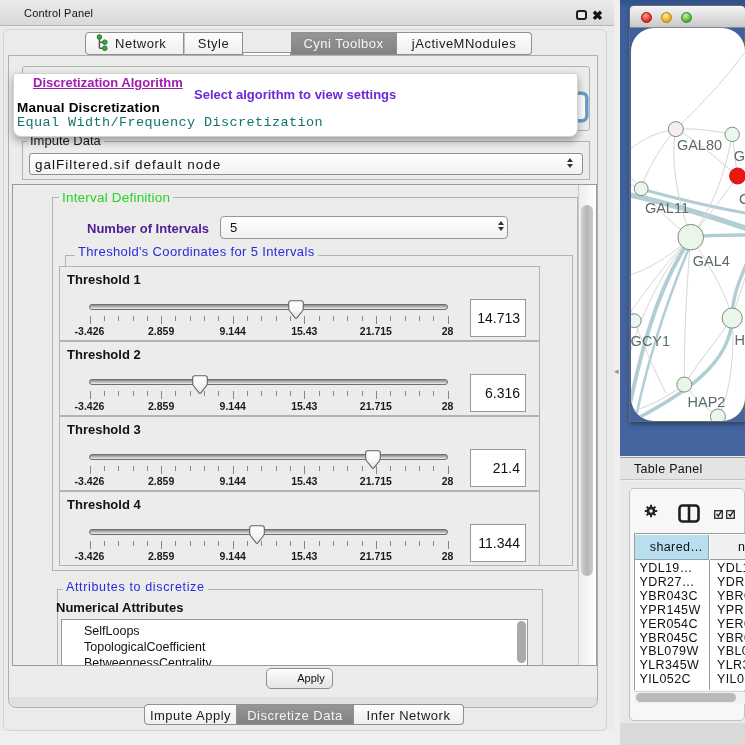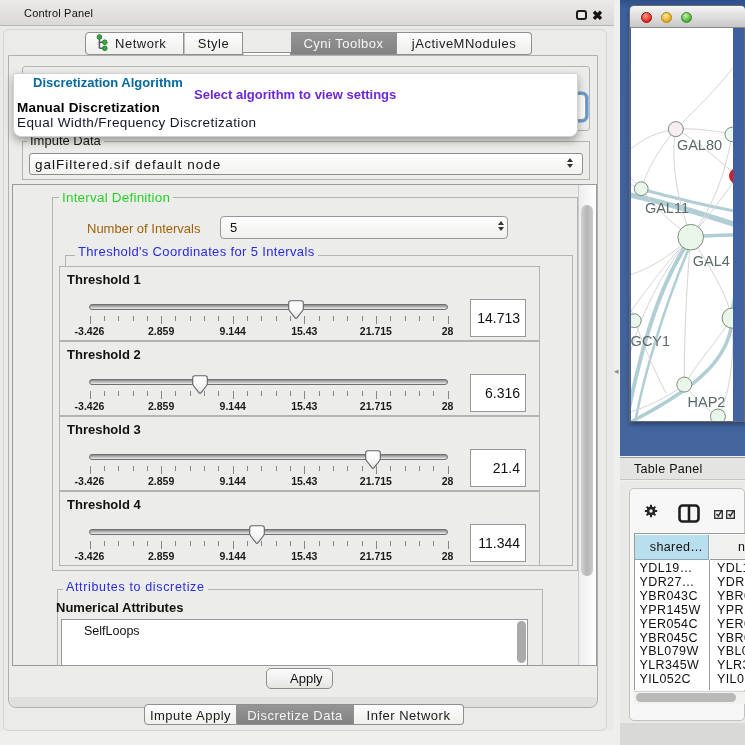--- a/index.html
+++ b/index.html
@@ -51,21 +51,21 @@
 
 
 #scrollpanel { left:12px; top:184px; width:585px; height:482px; background:#ececea;
   border:1px solid #9a9a98; }
 #vscroll { left:578px; top:185px; width:18px; height:480px; background:linear-gradient(to right,#ededed,#ffffff); border-left:1px solid #c9c9c7;}
 #vthumb { left:581px; top:205px; width:12px; height:371px; background:linear-gradient(to right,#d2d2d2,#b5b5b5,#cbcbcb); border-radius:6px; }
 
 
 #idgrp { left:52px; top:197px; width:526px; height:374px; }
 #idtitle { left:59px; top:190px; font-size:13.5px; letter-spacing:0.2px; color:#29d229; }
-#noi { left:87px; top:221px; font-size:13px; font-weight:normal; color:#a16207; }
+#noi { left:87px; top:221px; font-size:13px; font-weight:bold; color:#4c1d95; }
 #spinner { left:220px; top:216px; width:288px; height:23px; background:linear-gradient(#ffffff,#f0f0ee);
   border:1px solid #979795; border-radius:4px; font-size:13px; line-height:21px; padding-left:9px; color:#111;}
 
 #tcgrp { left:65px; top:255px; width:508px; height:311px; }
 #tctitle { left:75px; top:244px; font-size:13px; letter-spacing:0.35px; color:#2a2ae0; }
 
 .thgrp { left:59px; width:481px; height:75px; border:1px solid #b3b3b1; background:#ececea; }
 .thtitle { left:67px; font-size:13px; font-weight:bold; color:#111; }
 .track { left:89px; width:359px; height:6px; border:1px solid #6f6f6f; border-radius:3px;
   background:linear-gradient(#8a8a8a,#ededed); }
@@ -78,40 +78,40 @@
 #atgrp { left:57px; top:589px; width:486px; height:77px; border-bottom:none; }
 #attitle { left:63px; top:580px; font-size:12.5px; letter-spacing:0.65px; color:#2a2ae0; }
 #numattr { left:56px; top:600px; font-size:13px; font-weight:bold; letter-spacing:0px; color:#111; }
 #attrlist { left:61px; top:619px; width:467px; height:46px; background:#fff; border:1px solid #989896; border-bottom:none;
   font-size:12.5px; color:#111; overflow:hidden; padding-top:3px; }
 #attrlist div { padding-left:22px; height:16px; line-height:16px; }
 #listthumb { left:517px; top:621px; width:9px; height:42px; background:#aaa; border-radius:5px; }
 
 
 #apply { left:266px; top:668px; width:67px; height:21px; background:linear-gradient(#fdfdfd,#e4e4e2);
-  border:1px solid #8e8e8c; border-radius:5px; font-size:13px; text-align:left; line-height:19px; color:#111;padding-left:23px; }
+  border:1px solid #8e8e8c; border-radius:5px; font-size:11px; text-align:center; line-height:19px; color:#111;padding-left:23px; }
 .btab { top:704px; height:21px; }
 
 
 #popup { left:13px; top:73px; width:565px; height:64px; background:#fff;
   border:1px solid #d2d2d0; border-radius:2px 2px 8px 8px;
   box-shadow:0 4px 9px rgba(0,0,0,0.35); }
-#ghost1 { left:33px; top:75px; font-size:13px; color:#0369a1; font-weight:bold; }
+#ghost1 { left:33px; top:75px; font-size:13px; color:#a21caf; font-weight:bold;text-decoration:underline; }
 #ghost2 { left:194px; top:87px; font-size:13px; color:#6d28d9; font-weight:bold; }
 #pop1 { left:17px; top:100px; font-size:13.5px; letter-spacing:0.2px; color:#000; font-weight:bold; }
-#pop2 { left:17px; top:115px; font-size:13.5px; letter-spacing:0.4px; color:#0f172a; }
+#pop2 { left:17px; top:115px; font-size:13.5px; letter-spacing:0.4px; color:#0f766e;font-family:Liberation Mono, monospace; }
 
 
 #netbg { left:620px; top:0; width:125px; height:456px;
   background:linear-gradient(#2e4f88, #3d5f9e 8px, #44659f); }
 #netwin { left:629px; top:5px; width:116px; height:417px; border:1px solid #6a6a6a; border-radius:5px 5px 0 0;
   box-shadow:1px 2px 5px rgba(0,0,0,0.4); }
 #nettb { left:630px; top:6px; width:115px; height:22px; background:linear-gradient(#f5f5f5,#c8c8c8); border-radius:4px 4px 0 0; border-bottom:1px solid #888;}
 .light { top:12px; width:11px; height:11px; border-radius:50%; }
-#netcanvas { left:631px; top:28px; width:102px; height:393px; background:#fff; overflow:hidden; }
+#netcanvas { left:631px; top:28px; width:114px; height:393px; background:#fff; overflow:hidden;border-radius:23px; }
 
 
 #divarrow { left:614px; top:366px; font-size:9px; color:#909090; }
 
 
 #tpbar { left:620px; top:457px; width:125px; height:23px; background:#e4e4e2;
   border-top:1px solid #999997; border-bottom:1px solid #c5c5c3;
   font-size:12.5px; letter-spacing:0.3px; color:#111; line-height:22px; padding-left:14px; }
 #tpbg { left:620px; top:481px; width:125px; height:242px; background:#e9e9e7; }
 #tpbot { left:620px; top:723px; width:125px; height:22px; background:#d9d9d7; }
@@ -374,20 +374,22 @@
       </linearGradient>
     </defs>
 <path d="M 2.9,0.7 L 13.1,0.7 Q 15.3,0.7 15.3,2.9 L 15.3,8.2 Q 15.3,9.8 14.3,11.0 L 8.9,17.9 Q 8,19.0 7.1,17.9 L 1.7,11.0 Q 0.7,9.8 0.7,8.2 L 0.7,2.9 Q 0.7,0.7 2.9,0.7 Z" fill="url(#thg3)" stroke="#636363" stroke-width="1.1"></path>
 </svg>
 
 <div class="abs grp" id="atgrp"></div>
 <div class="abs grptitle" id="attitle">Attributes to discretize</div>
 <div class="abs" id="numattr">Numerical Attributes</div>
 <div class="abs" id="attrlist">
   <div>SelfLoops</div>
+  <div>TopologicalCoefficient</div>
+  <div>BetweennessCentrality</div>
 </div>
 <div class="abs" id="listthumb"></div>
 
 <div class="abs" id="apply">Apply</div>
 
 <div class="abs tab btab first" style="left:144px; width:93px;">Impute Apply</div>
 <div class="abs tab btab sel" style="left:237px; width:117px;">Discretize Data</div>
 <div class="abs tab btab last" style="left:354px; width:110px;">Infer Network</div>
 
 <div class="abs" id="popup"></div>

